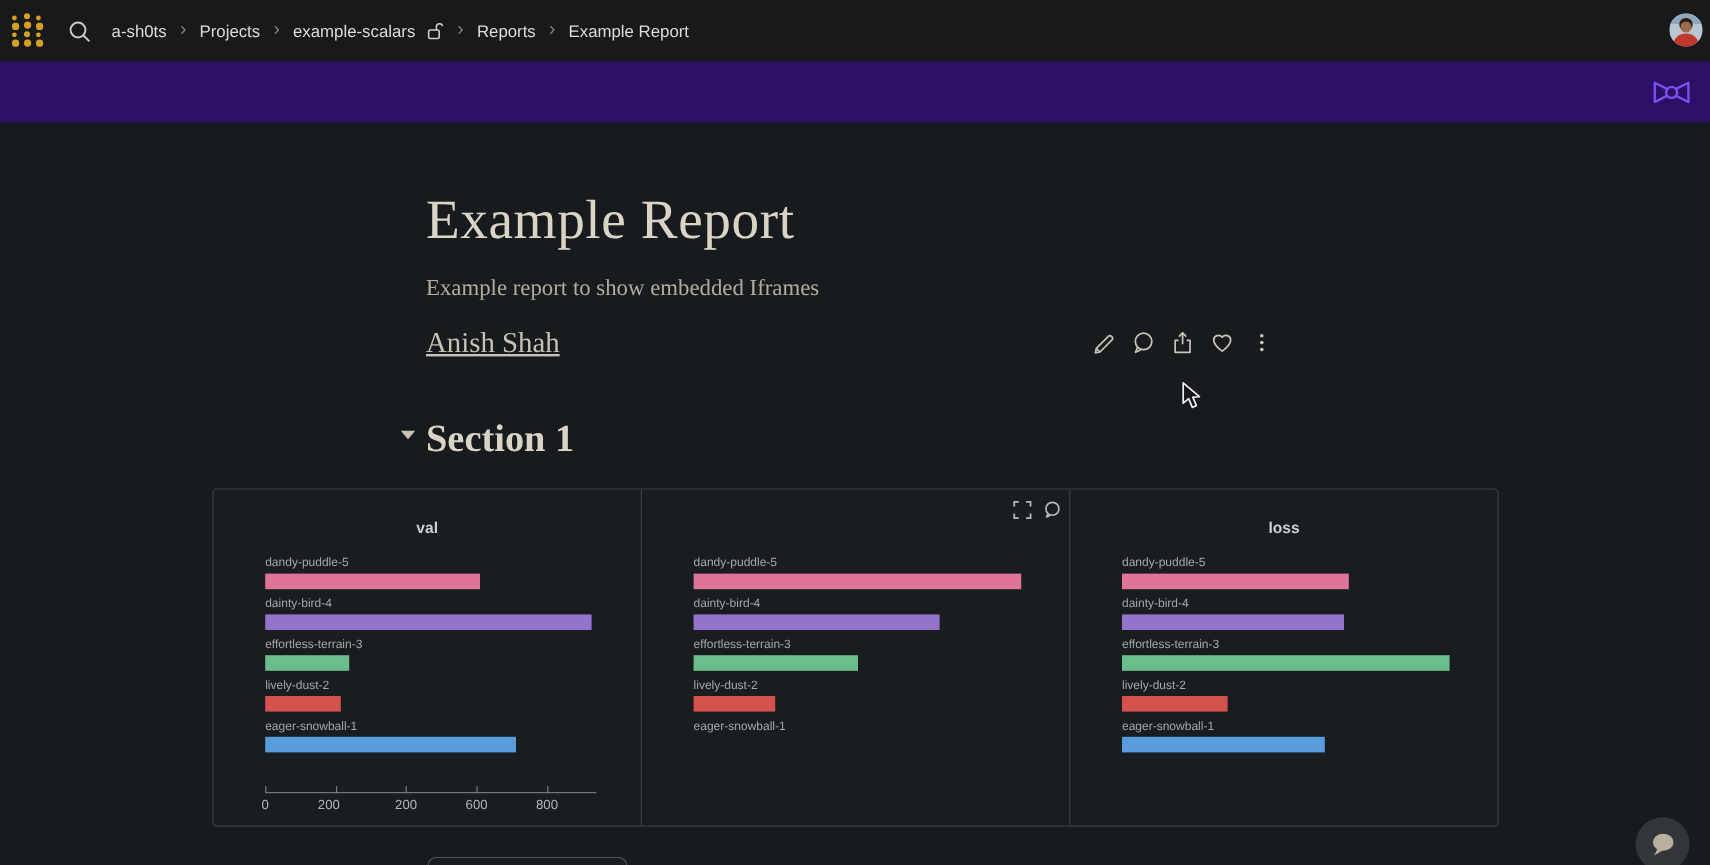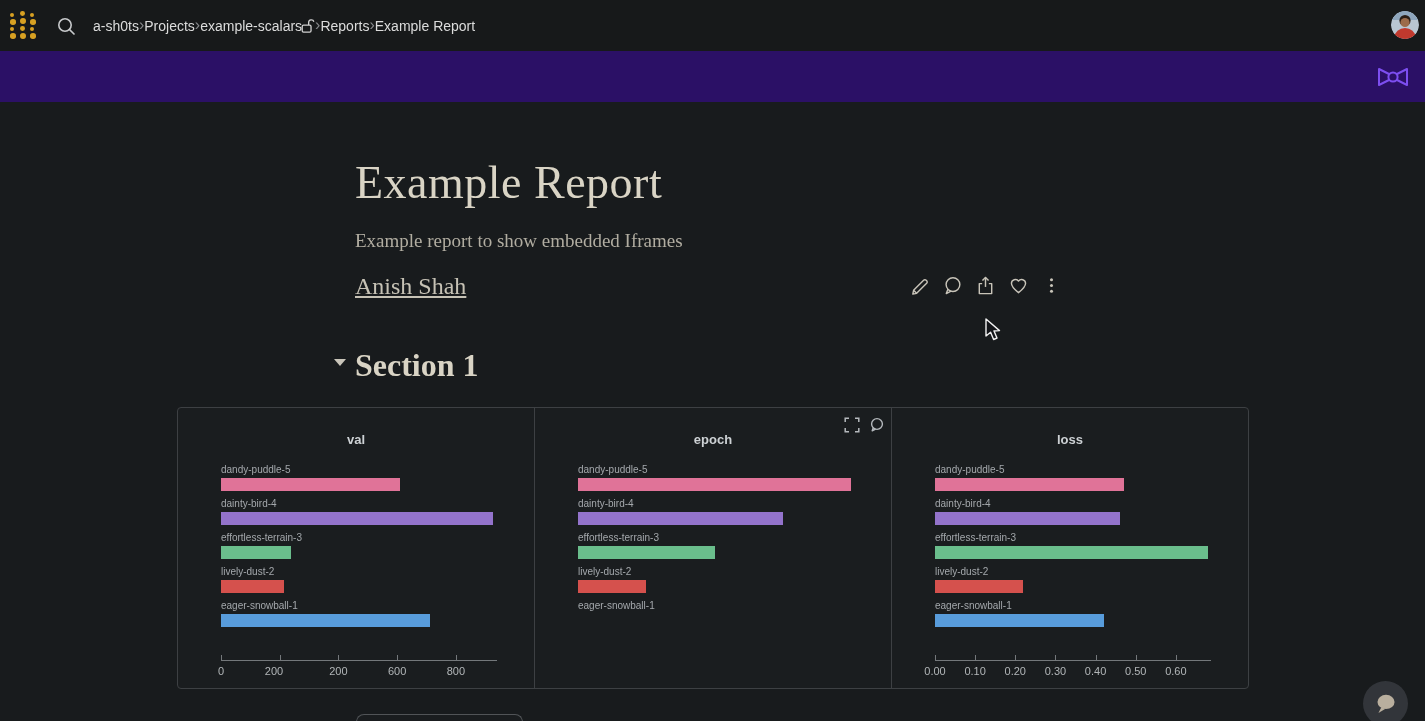--- a/index.html
+++ b/index.html
@@ -4,21 +4,21 @@
 <style>
   * { margin:0; padding:0; box-sizing:border-box; }
   html,body { width:1425px; height:721px; overflow:hidden; }
   body { background:#181b1d; font-family:"Liberation Sans", sans-serif; position:relative; }
 
   
   .topbar { position:absolute; left:0; top:0; width:1425px; height:51px; background:#17191a; }
   .logo { position:absolute; left:8px; top:11px; width:30px; height:30px; }
   .logo i { position:absolute; border-radius:50%; background:#d7a022; }
   .search-btn { position:absolute; left:53px; top:13px; width:26px; height:26px; display:flex; align-items:center; justify-content:center; cursor:pointer; }
-  .breadcrumb { position:absolute; left:93px; top:0; height:51px; display:flex; align-items:center; gap:0; font-size:14px; color:#dcdcdc; }
+  .breadcrumb { position:absolute; left:93px; top:0; height:51px; display:flex; align-items:center; gap:11px; font-size:14px; color:#dcdcdc; }
   .bc-item { cursor:pointer; }
   .bc-sep { color:#85878a; font-size:16px; line-height:1; padding-bottom:2px; }
   .bc-lock { display:inline-flex; margin-left:-2px; }
   .avatar { position:absolute; right:6px; top:11px; width:28px; height:28px; border-radius:50%; overflow:hidden; cursor:pointer; }
 
   
   .banner { position:absolute; left:0; top:51px; width:1425px; height:51px; background:#2b1066; }
   .banner-icon { position:absolute; right:14px; top:13px; width:36px; height:26px; display:flex; align-items:center; justify-content:center; cursor:pointer; }
 
   
@@ -218,21 +218,20 @@
             <path d="M5 14.8 H1.2 V11"></path>
         </svg>
       </span>
       <span>
         <svg width="16" height="16" viewBox="0 0 16 16" fill="none" stroke="#b5b9bd" stroke-width="1.4" stroke-linejoin="round">
           <circle cx="8" cy="7" r="5.4"></circle>
             <path d="M4.3 10.8 L3.2 13.8 L6.6 12.1"></path>
         </svg>
       </span>
     </div>
-    <div class="chart-title">epoch</div>
     <div class="rows">
         <div class="row">
           <div class="run-label">dandy-puddle-5</div>
           <div class="run-bar" style="width: 273px; background: rgb(224, 115, 152);"></div>
         </div>
         <div class="row">
           <div class="run-label">dainty-bird-4</div>
           <div class="run-bar" style="width: 204.75px; background: rgb(147, 115, 203);"></div>
         </div>
         <div class="row">
@@ -265,37 +264,20 @@
           <div class="run-bar" style="width: 273px; background: rgb(106, 190, 140);"></div>
         </div>
         <div class="row">
           <div class="run-label">lively-dust-2</div>
           <div class="run-bar" style="width: 88.3235px; background: rgb(213, 81, 77);"></div>
         </div>
         <div class="row">
           <div class="run-label">eager-snowball-1</div>
           <div class="run-bar" style="width: 168.618px; background: rgb(88, 156, 219);"></div>
         </div>
-      </div>
-    <div class="axis">
-        <div class="axis-line"></div>
-        <div class="tick" style="left: 0px;"></div>
-        <div class="tick-label" style="left: 0px;">0.00</div>
-        <div class="tick" style="left: 40.1471px;"></div>
-        <div class="tick-label" style="left: 40.1471px;">0.10</div>
-        <div class="tick" style="left: 80.2941px;"></div>
-        <div class="tick-label" style="left: 80.2941px;">0.20</div>
-        <div class="tick" style="left: 120.441px;"></div>
-        <div class="tick-label" style="left: 120.441px;">0.30</div>
-        <div class="tick" style="left: 160.588px;"></div>
-        <div class="tick-label" style="left: 160.588px;">0.40</div>
-        <div class="tick" style="left: 200.735px;"></div>
-        <div class="tick-label" style="left: 200.735px;">0.50</div>
-        <div class="tick" style="left: 240.882px;"></div>
-        <div class="tick-label" style="left: 240.882px;">0.60</div>
       </div>
   </div>
 </div>
 
 <div class="partial-card"></div>
 
 <div class="chat-launcher">
   <svg width="25" height="25" viewBox="0 0 24 24">
     <ellipse cx="12.5" cy="10.5" rx="8.2" ry="6.8" fill="#b9af9e"></ellipse>
     <path d="M8 15.5 L5.2 21 L12 17" fill="#b9af9e"></path>

